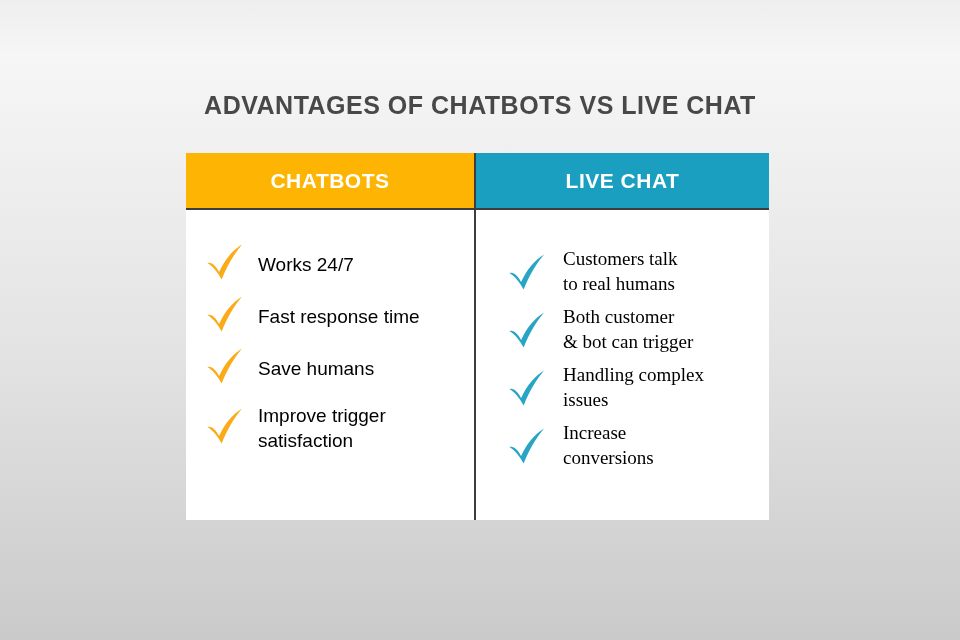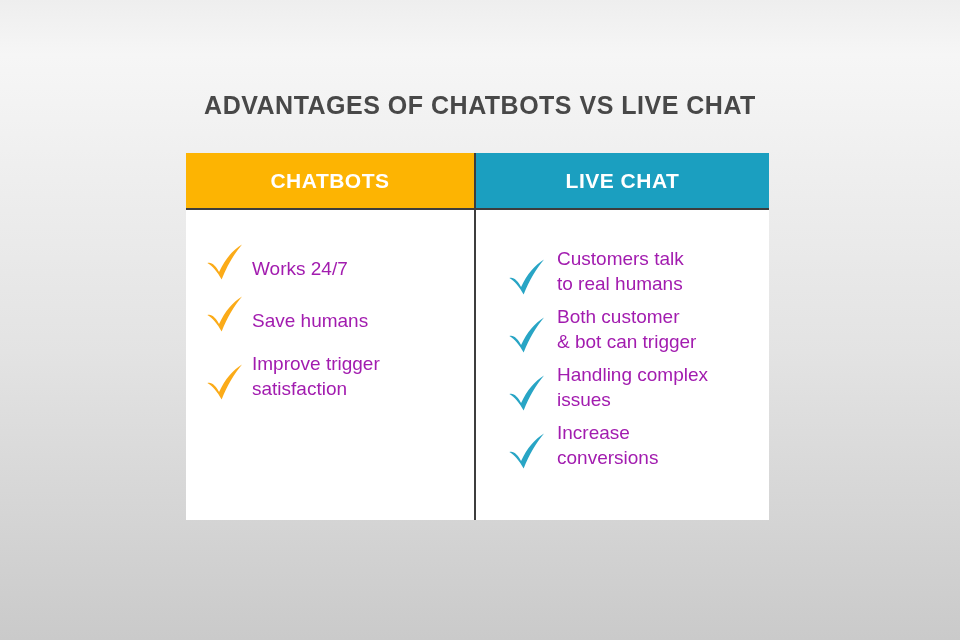--- a/index.html
+++ b/index.html
@@ -68,28 +68,29 @@
     left: 288px;
     top: 0;
     width: 2px;
     height: 100%;
     background: #3d3d3d;
     z-index: 2;
   }
 
   .check-list { list-style: none; margin: 0; }
   .col-left  .check-list { padding: 37px 6px 0 19px; }
-  .col-right .check-list { padding: 36px 6px 0 31px; }
+  .col-right .check-list { padding: 36px 6px 0 31px; font-family: Liberation Serif, serif; }
 
   .check-list li {
     display: flex;
-    align-items: flex-end;
+    align-items: center;
     font-size: 19px;
     line-height: 25px;
-    color: #a21caf;
+    color: #000000;
+    gap: 6px;
   }
   .col-left  .check-list li { margin-bottom: 18px; }
   .col-right .check-list li { margin-bottom: 8px; }
 
   .check {
     flex: 0 0 38px;
     width: 38px;
     height: 38px;
   }
   .col-left  .check { margin-right: 9px;  margin-top: -4px; }
@@ -121,20 +122,28 @@
                 </svg>
             </span>
             <span class="item-label">Works 24/7</span>
           </li>
           <li>
             <span class="check check-yellow">
               <svg viewBox="0 0 40 40" aria-hidden="true">
                   <path d="M2.5 21 C7 19.5 11.5 24 14.8 30.5 C21 17 29.5 7 39 1.5 C31 11 23.5 23 17.5 38.5 C13 30 8 24.5 2.5 21 Z"></path>
                 </svg>
             </span>
+            <span class="item-label">Fast response time</span>
+          </li>
+          <li>
+            <span class="check check-yellow">
+              <svg viewBox="0 0 40 40" aria-hidden="true">
+                  <path d="M2.5 21 C7 19.5 11.5 24 14.8 30.5 C21 17 29.5 7 39 1.5 C31 11 23.5 23 17.5 38.5 C13 30 8 24.5 2.5 21 Z"></path>
+                </svg>
+            </span>
             <span class="item-label">Save humans</span>
           </li>
           <li>
             <span class="check check-yellow">
               <svg viewBox="0 0 40 40" aria-hidden="true">
                   <path d="M2.5 21 C7 19.5 11.5 24 14.8 30.5 C21 17 29.5 7 39 1.5 C31 11 23.5 23 17.5 38.5 C13 30 8 24.5 2.5 21 Z"></path>
                 </svg>
             </span>
             <span class="item-label">Improve trigger
 satisfaction</span>

